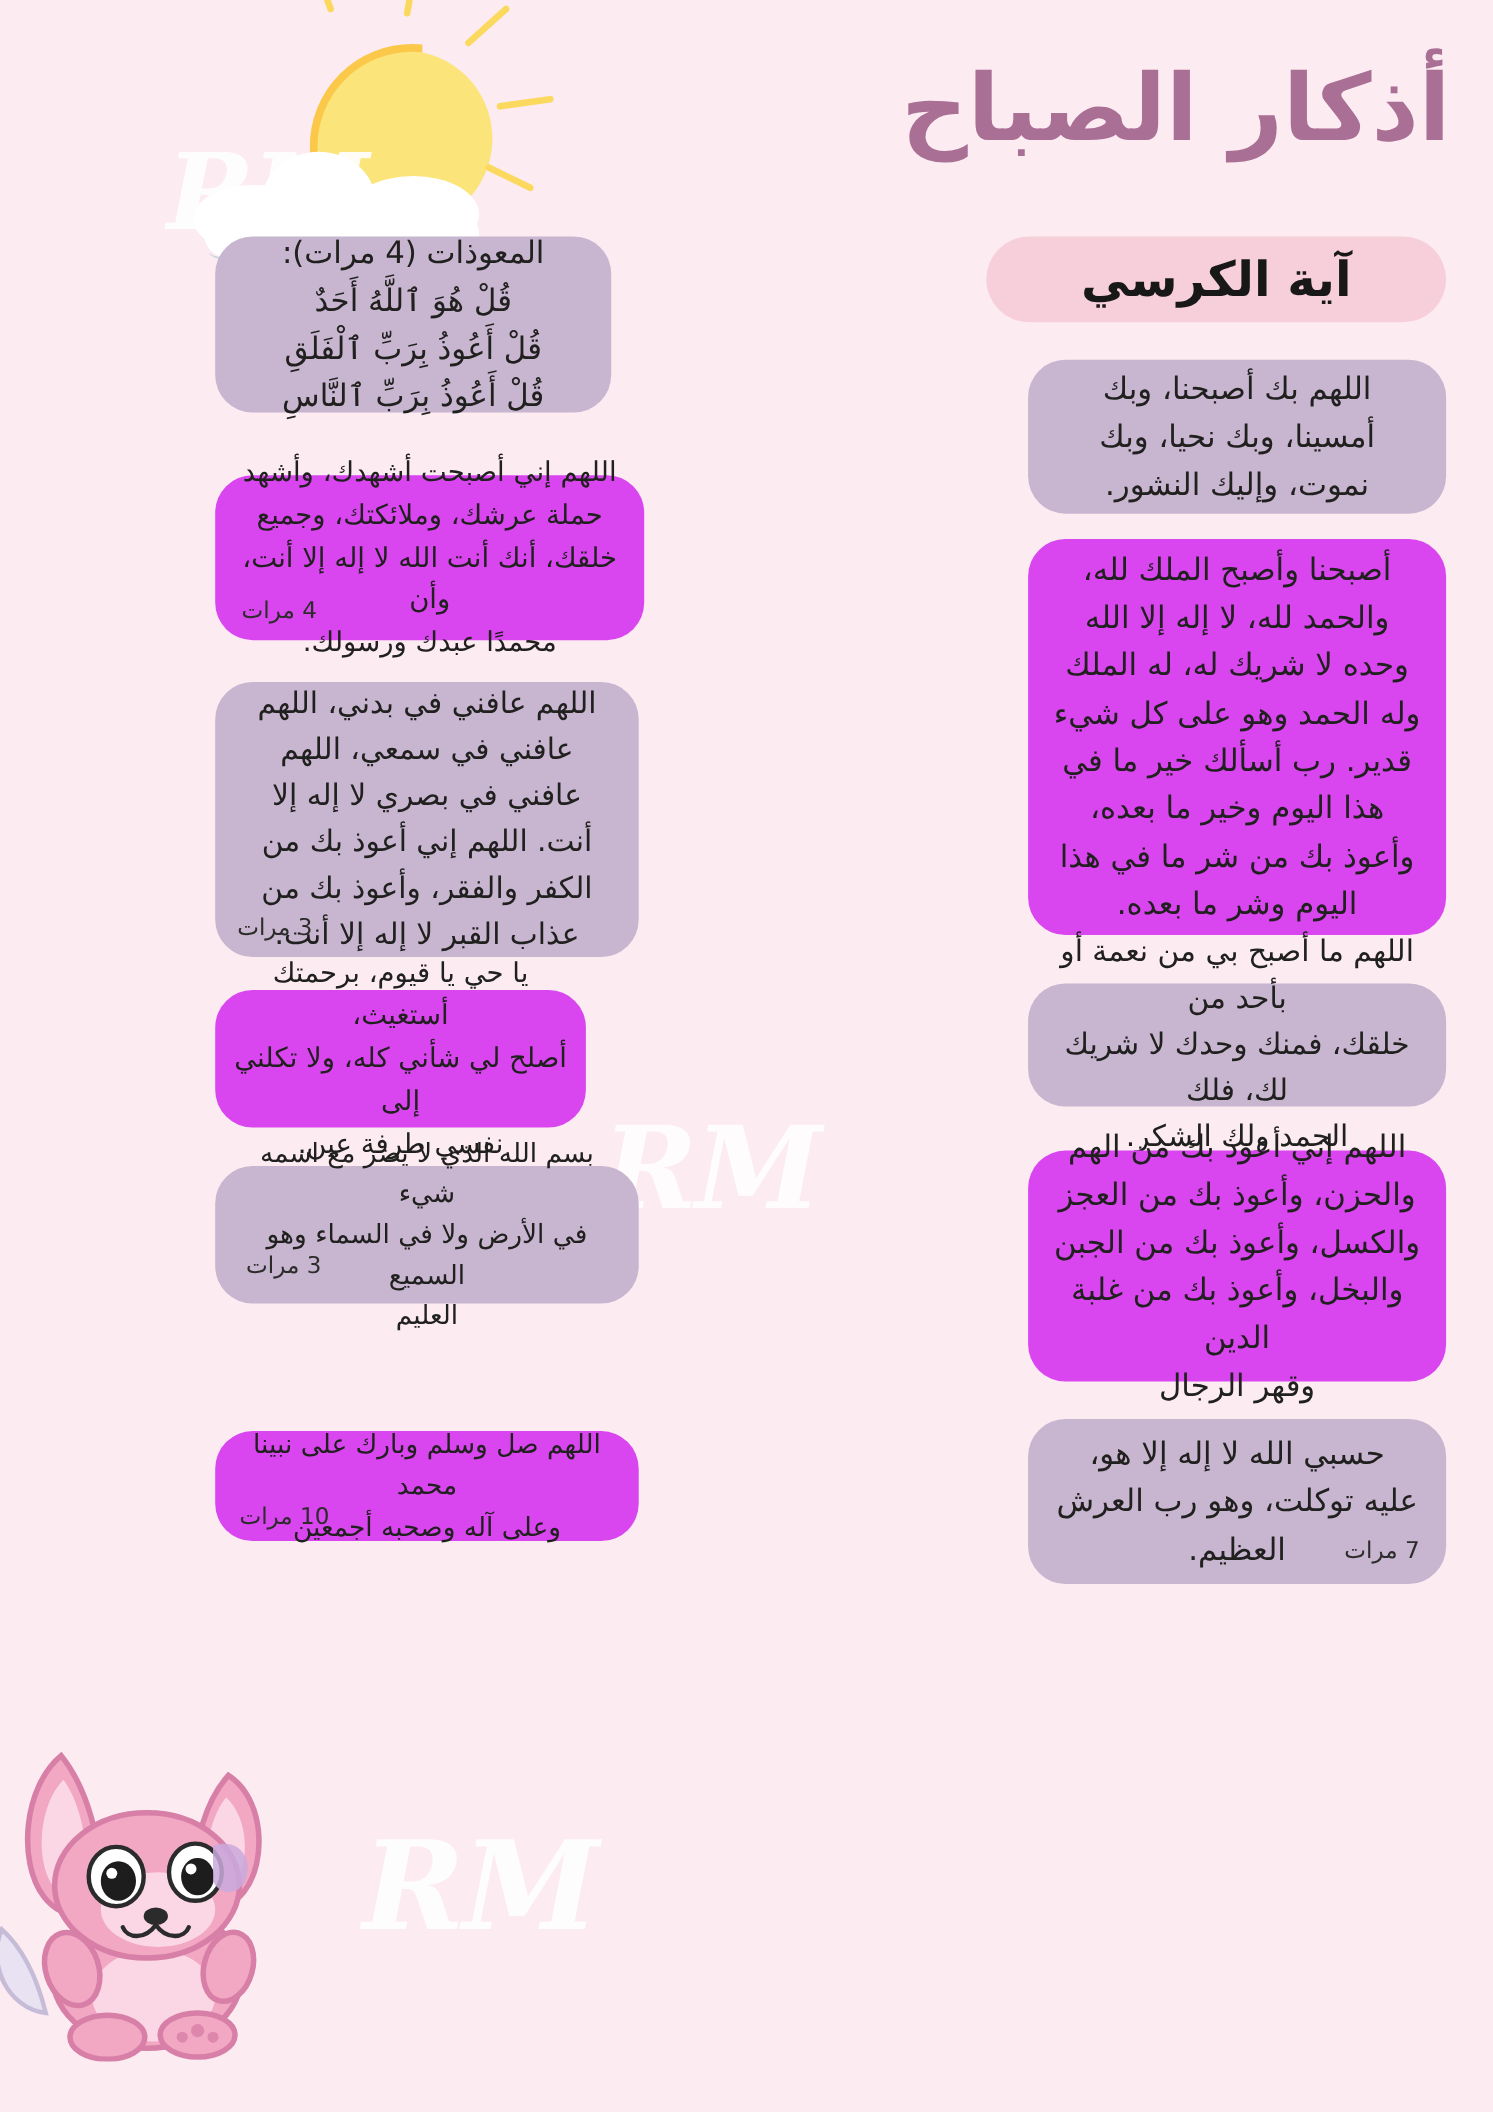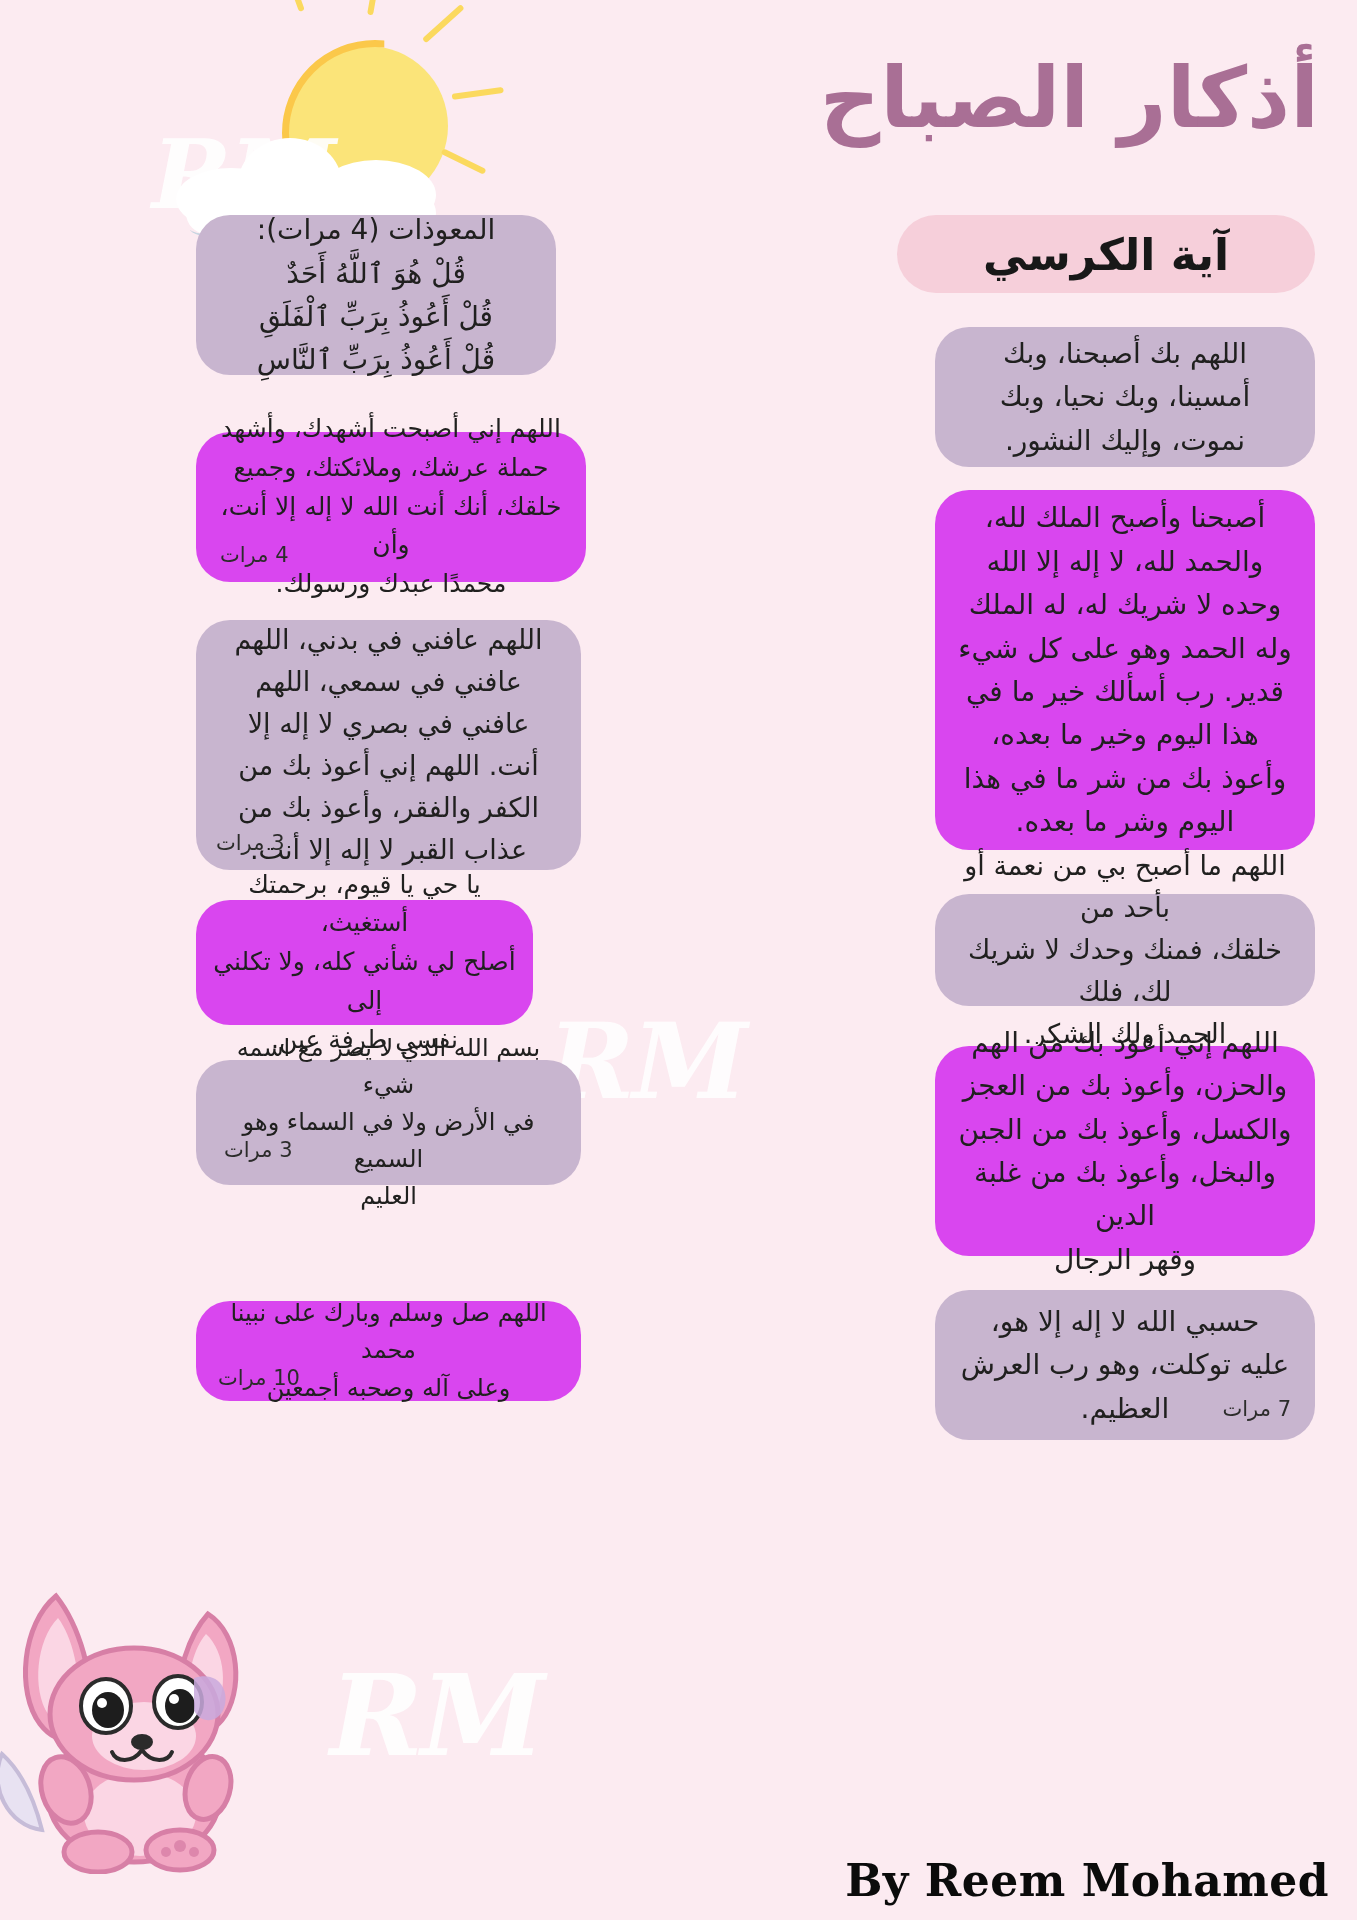--- a/index.html
+++ b/index.html
@@ -234,15 +234,14 @@
       <ellipse cx="214" cy="214" rx="22" ry="32" fill="#f2a7c3" stroke="#d77fa6" stroke-width="5" transform="rotate(16 214 214)"></ellipse>
 
       <ellipse cx="104" cy="278" rx="34" ry="20" fill="#f2a7c3" stroke="#d77fa6" stroke-width="5"></ellipse>
       <ellipse cx="186" cy="276" rx="34" ry="20" fill="#f2a7c3" stroke="#d77fa6" stroke-width="5"></ellipse>
       <circle cx="186" cy="272" r="6" fill="#d77fa6" opacity=".8"></circle>
       <circle cx="200" cy="278" r="5" fill="#d77fa6" opacity=".8"></circle>
       <circle cx="172" cy="278" r="5" fill="#d77fa6" opacity=".8"></circle>
     </svg>
   </div>
 
-  <div class="footer">By Reem Mohamed</div>
 
 </div>
 
 </body></html>

